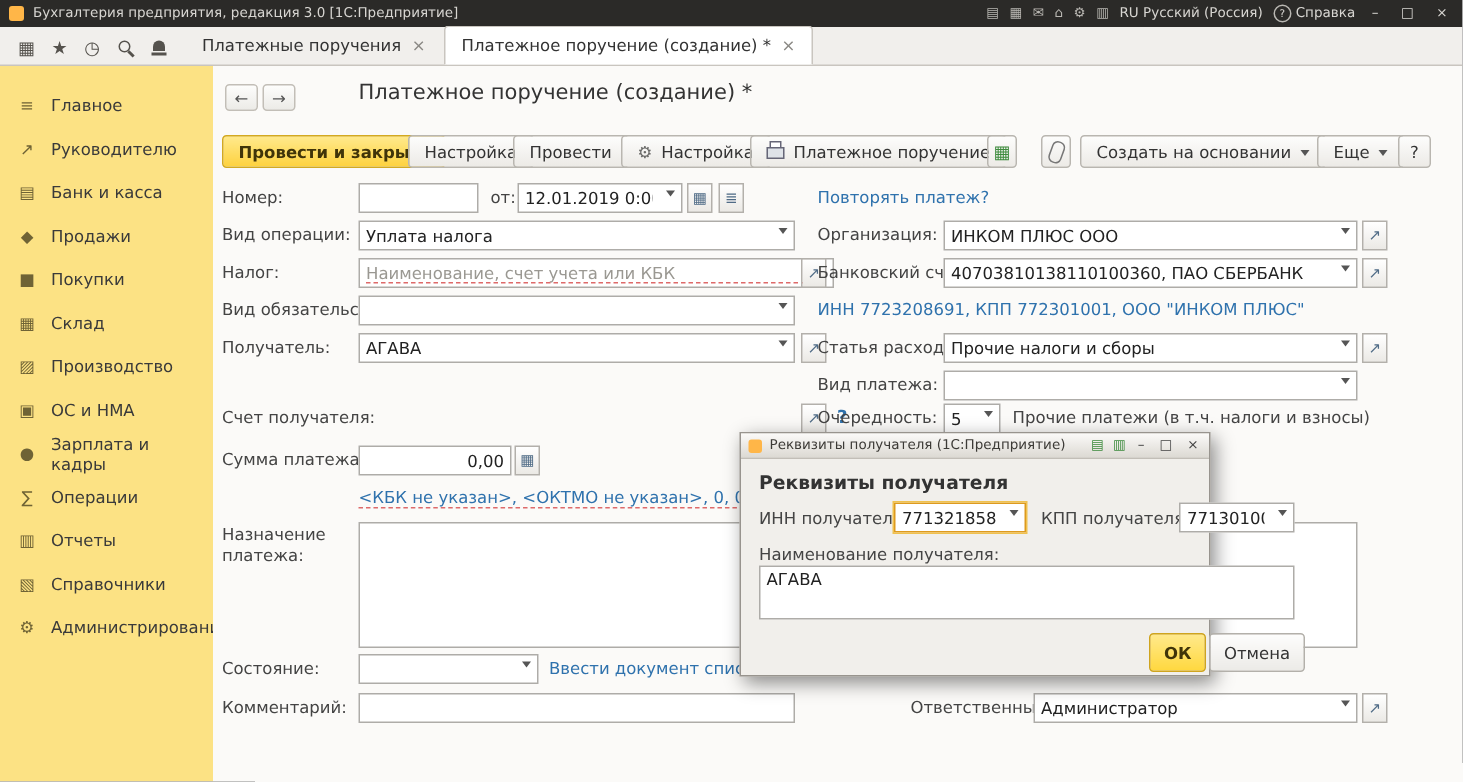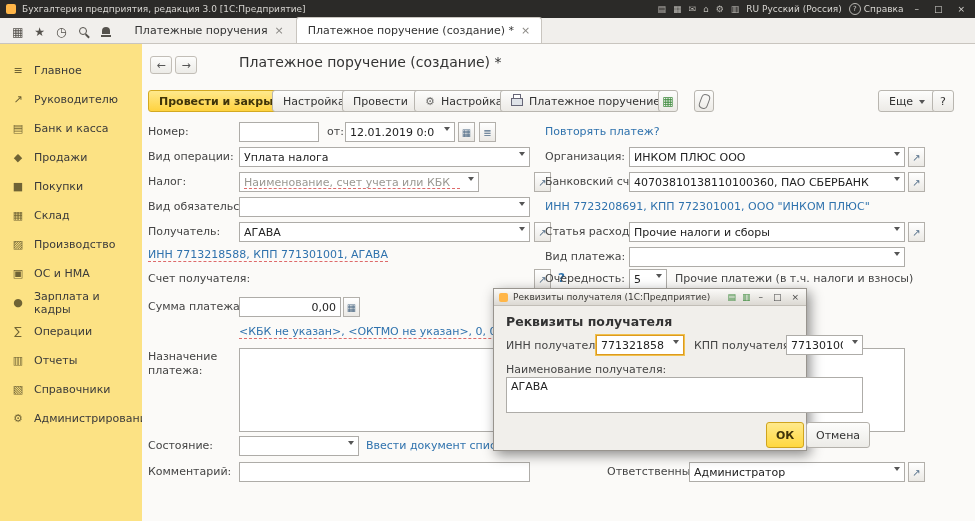--- a/index.html
+++ b/index.html
@@ -216,20 +216,24 @@
     <div class="btn" style="left:358px;top:46px;">
       <span class="printer"></span>
       <span>Платежное поручение</span>
     </div>
     <div class="iconbtn" style="left:516px;top:46px;">
       <span class="report-ic">▦</span>
     </div>
     <div class="iconbtn" style="left:552px;top:46px;">
       <span class="clip"></span>
     </div>
+    <div class="btn" style="left:578px;top:46px;">
+      <span>Создать на основании</span>
+      <span class="caret"></span>
+    </div>
     <div class="btn" style="left:736px;top:46px;">
       <span>Еще</span>
       <span class="caret"></span>
     </div>
     <div class="btn" style="left:790px;top:46px;padding:0 7px;">
         <span>?</span>
       </div>
 
     <div class="lbl" style="left:6px;top:81px;">Номер:</div>
     <input class="tfield" style="left: 97px; top: 78px; width: 80px;" value="">
@@ -254,21 +258,21 @@
     <div class="lbl" style="left:403px;top:106px;">Организация:</div>
     <div class="combo" style="left:487px;top:103px;width:276px;">
       <input value="ИНКОМ ПЛЮС ООО" style="">
       <span class="ddbtn">
           <span class="caret"></span>
         </span>
     </div>
     <div class="openbtn" style="left:766px;top:103px;">↗</div>
 
     <div class="lbl" style="left:6px;top:131px;">Налог:</div>
-    <div class="combo" style="left:97px;top:128px;width:240px;">
+    <div class="combo" style="left:97px;top:128px;width:317px;">
       <input placeholder="Наименование, счет учета или КБК" style="">
       <span class="ddbtn">
           <span class="caret"></span>
         </span>
       <span class="redline"></span>
     </div>
     <div class="openbtn" style="left:392px;top:128px;">↗</div>
     <div class="lbl" style="left:403px;top:131px;">Банковский счет:</div>
     <div class="combo" style="left:487px;top:128px;width:276px;">
       <input value="40703810138110100360, ПАО СБЕРБАНК" style="">
@@ -297,21 +301,20 @@
     <div class="openbtn" style="left:392px;top:178px;">↗</div>
     <div class="lbl" style="left:403px;top:181px;">Статья расходов:</div>
     <div class="combo" style="left:487px;top:178px;width:276px;">
       <input value="Прочие налоги и сборы" style="">
       <span class="ddbtn">
           <span class="caret"></span>
         </span>
     </div>
     <div class="openbtn" style="left:766px;top:178px;">↗</div>
 
-    <div class="link req" style="left:6px;top:204px;">ИНН 7713218588, КПП 771301001, АГАВА</div>
     <div class="lbl" style="left:403px;top:206px;">Вид платежа:</div>
     <div class="combo" style="left:487px;top:203px;width:276px;">
       <input style="">
       <span class="ddbtn">
           <span class="caret"></span>
         </span>
     </div>
 
     <div class="lbl" style="left:6px;top:228px;">Счет получателя:</div>
     <div class="openbtn" style="left:392px;top:225px;">↗</div>

